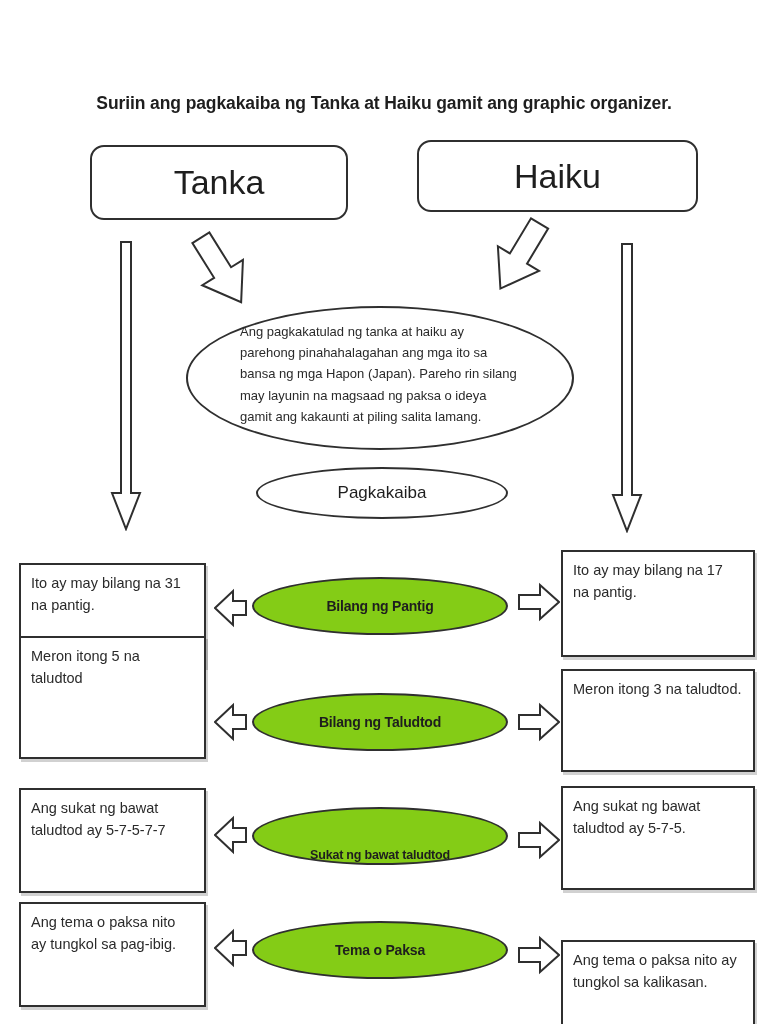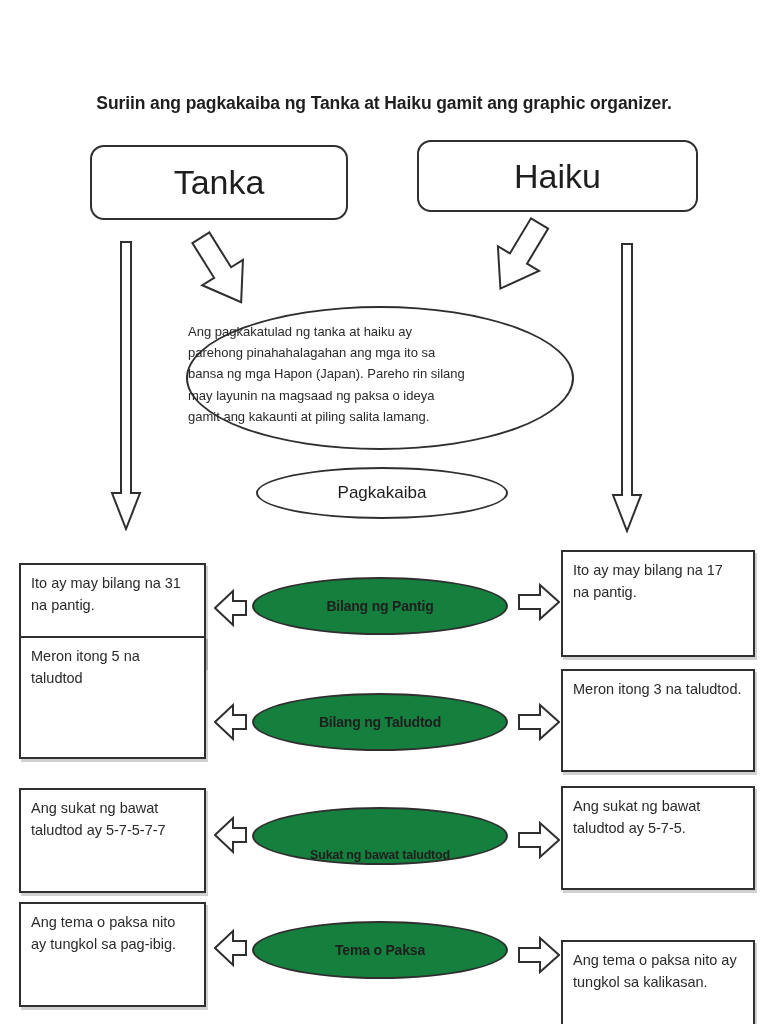--- a/index.html
+++ b/index.html
@@ -23,21 +23,21 @@
   .hdr-haiku { left:417px; top:140px; width:281px; height:72px; }
 
   .sim-label {
     position:absolute; top:258px; left:252px; width:262px; text-align:center;
     font-weight:bold; font-size:13.5px; color:#1e1e1e;
   }
 
   .sim-ellipse {
     position:absolute; left:186px; top:306px; width:388px; height:144px;
     border:2px solid #2f2f2f; border-radius:50%; background:#fff;
-    display:flex; align-items:center; justify-content:flex-start;
+    display:flex; align-items:center; justify-content:center;
   }
   .sim-text { width:280px; font-size:13px; line-height:1.62; margin-top:-8px; color:#2a2a2a; }
 
   .diff-ellipse {
     position:absolute; left:256px; top:467px; width:252px; height:52px;
     border:2px solid #2f2f2f; border-radius:50%; background:#fff;
     display:flex; align-items:center; justify-content:center;
     font-size:17px; color:#1e1e1e;
   }
 
@@ -60,21 +60,21 @@
   .lt2 { top:636px; height:123px; }
   .lt3 { top:788px; height:105px; }
   .lt4 { top:902px; height:105px; }
   .rt1 { top:550px; height:107px; }
   .rt2 { top:669px; height:103px; }
   .rt3 { top:786px; height:104px; }
   .rt4 { top:906px; height:107px;margin-top:34px; }
 
   .cat-ellipse {
     position:absolute; left:252px; width:256px; height:58px;
-    border:2px solid #2f2f2f; border-radius:50%; background:#15803d;
+    border:2px solid #2f2f2f; border-radius:50%; background:#84cc16;
     display:flex; align-items:center; justify-content:center;
   }
   .ce1 { top:577px; } .ce2 { top:693px; } .ce3 { top:807px; } .ce4 { top:921px; }
   .cat-label { font-weight:bold; font-size:14px; letter-spacing:-0.2px; color:#1e1e1e; }
   .cat-small { font-size:12.5px;margin-top:37px; }
 
   .h-arrow { position:absolute; }
   .la { left:214px; width:33px; height:40px; }
   .ra { left:518px; width:42px; height:40px; }
   .la1 { top:588px; } .la2 { top:702px; } .la3 { top:815px; } .la4 { top:928px; }

